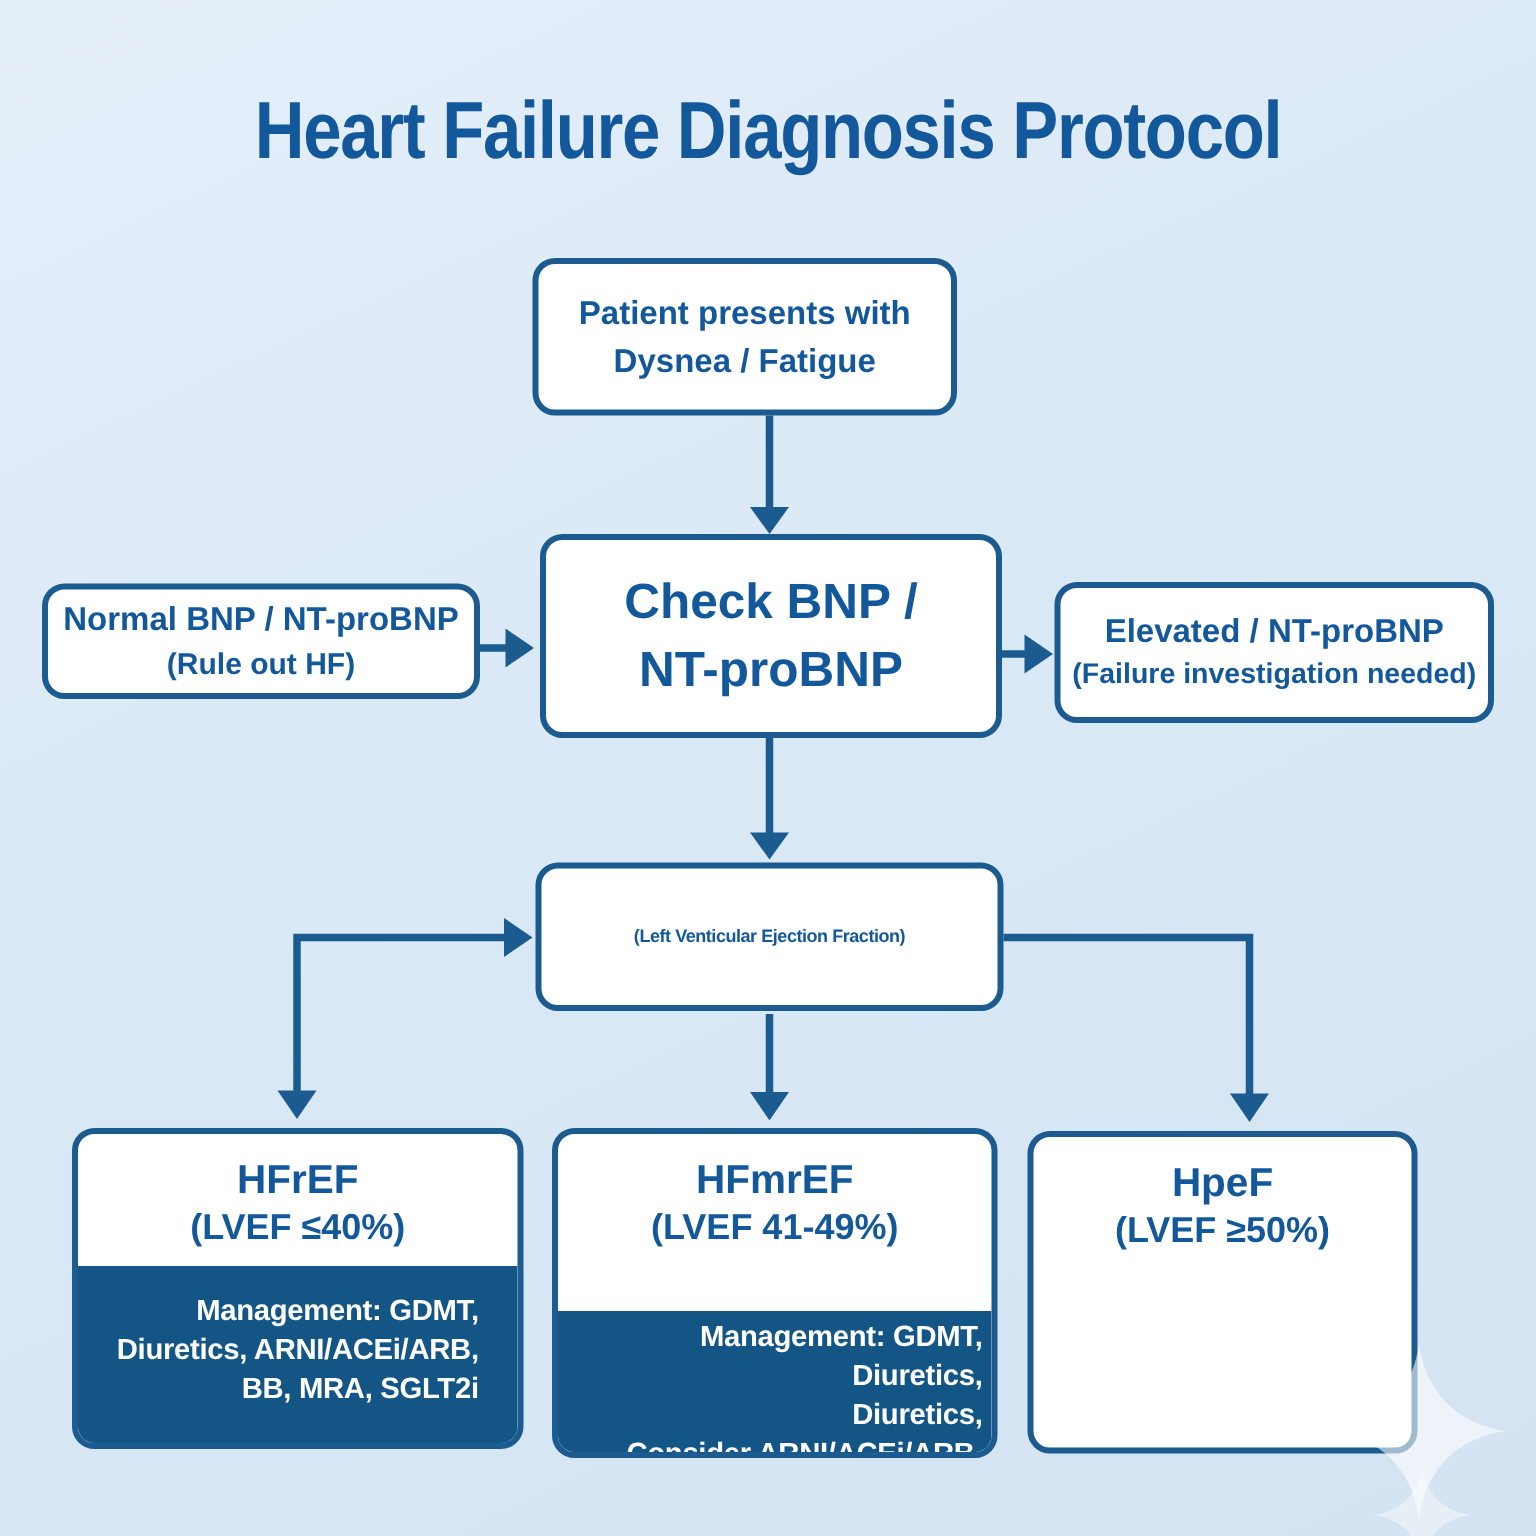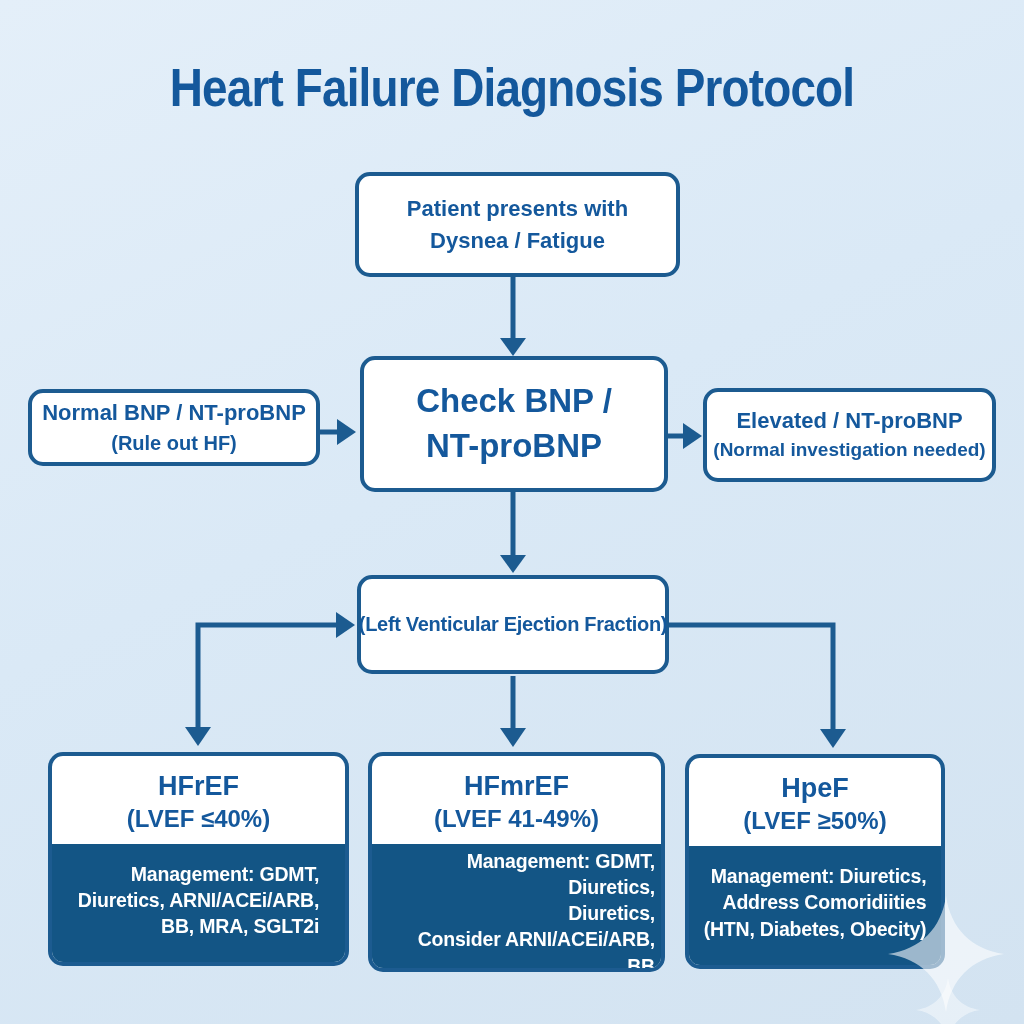--- a/index.html
+++ b/index.html
@@ -13,35 +13,35 @@
     font-size:54px; font-weight:bold; color:#14589c; letter-spacing:-1px;
     transform:scaleX(0.85); transform-origin:512px 0;
     white-space:nowrap;
   }
   .node {
     position:absolute; box-sizing:border-box; background:#ffffff;
     border:4px solid #1c5b90; border-radius:15px;
     display:flex; flex-direction:column; align-items:center; justify-content:center;
     text-align:center; color:#14589c; font-weight:bold;
   }
-  #box-patient  { left:355px; top:172px; width:325px; height:105px; font-size:22px; line-height:1.45; }
+  #box-patient  { left:355px; top:172px; width:283px; height:105px; font-size:22px; line-height:1.45; }
   #box-check    { left:360px; top:356px; width:308px; height:136px; font-size:33px; line-height:1.35; }
   #box-normal   { left:28px;  top:389px; width:292px; height:77px;  font-size:22px; line-height:1.4; }
   #box-elevated { left:703px; top:388px; width:293px; height:94px;  font-size:22px; line-height:1.4;align-items:center; }
   #box-assess   { left:357px; top:575px; width:312px; height:99px;  font-size:28px; line-height:1.35; }
   #box-normal .sub   { font-size:20px; }
   #box-elevated .sub { font-size:19px; white-space:nowrap; }
-  #box-assess .sub   { font-size:20px; white-space:nowrap; letter-spacing:-0.3px; }
+  #box-assess .sub   { font-size:12px; white-space:nowrap; letter-spacing:-0.3px; }
   .outcome {
     position:absolute; box-sizing:border-box; background:#ffffff;
     border:4px solid #1c5b90; border-radius:15px; overflow:hidden;
     display:flex; flex-direction:column; color:#14589c; font-weight:bold; text-align:right;
   }
   #box-hfref  { left:48px;  top:752px; width:301px; height:214px; }
-  #box-hfmref { left:368px; top:752px; width:297px; height:220px; }
+  #box-hfmref { left:368px; top:752px; width:297px; height:220px;gap:30px; }
   #box-hpef   { left:685px; top:754px; width:260px; height:215px; }
   .outcome-head {
     height:84px; flex:0 0 auto; display:flex; flex-direction:column;
     align-items:center; justify-content:center; padding-top:4px;
   }
   .outcome-title { font-size:27px; line-height:1.25; }
   .outcome-sub   { font-size:24px; line-height:1.25; }
   .outcome-body {
     flex:1 1 auto; background:#135585; color:#ffffff;
     display:flex; align-items:center; justify-content:center;
@@ -102,21 +102,21 @@
     <div>NT-proBNP</div>
   </div>
 
   <div class="node" id="box-normal">
     <div>Normal BNP / NT-proBNP</div>
     <div class="sub">(Rule out HF)</div>
   </div>
 
   <div class="node" id="box-elevated">
     <div>Elevated / NT-proBNP</div>
-    <div class="sub">(Normal investigation needed)</div>
+    <div class="sub">(Failure investigation needed)</div>
   </div>
 
   <div class="node" id="box-assess">
     <div class="sub">(Left Venticular Ejection Fraction)</div>
   </div>
 
   <div class="outcome" id="box-hfref">
     <div class="outcome-head">
       <div class="outcome-title">HFrEF</div>
       <div class="outcome-sub">(LVEF ≤40%)</div>
@@ -135,23 +135,20 @@
 Diuretics,
 Consider ARNI/ACEi/ARB,
 BB</div>
   </div>
 
   <div class="outcome" id="box-hpef">
     <div class="outcome-head">
       <div class="outcome-title">HpeF</div>
       <div class="outcome-sub">(LVEF ≥50%)</div>
     </div>
-    <div class="outcome-body">Management: Diuretics,
-Address Comoridiities
-(HTN, Diabetes, Obecity)</div>
   </div>
 
   <svg class="sparkle" id="sparkle-main" viewBox="0 0 100 100">
     <path d="M50 0 C54 28 72 46 100 50 C72 54 54 72 50 100 C46 72 28 54 0 50 C28 46 46 28 50 0 Z" fill="#ffffff"></path>
   </svg>
   <svg class="sparkle" id="sparkle-small" viewBox="0 0 100 100">
     <path d="M50 0 C54 28 72 46 100 50 C72 54 54 72 50 100 C46 72 28 54 0 50 C28 46 46 28 50 0 Z" fill="#ffffff"></path>
   </svg>
 
 </div>

